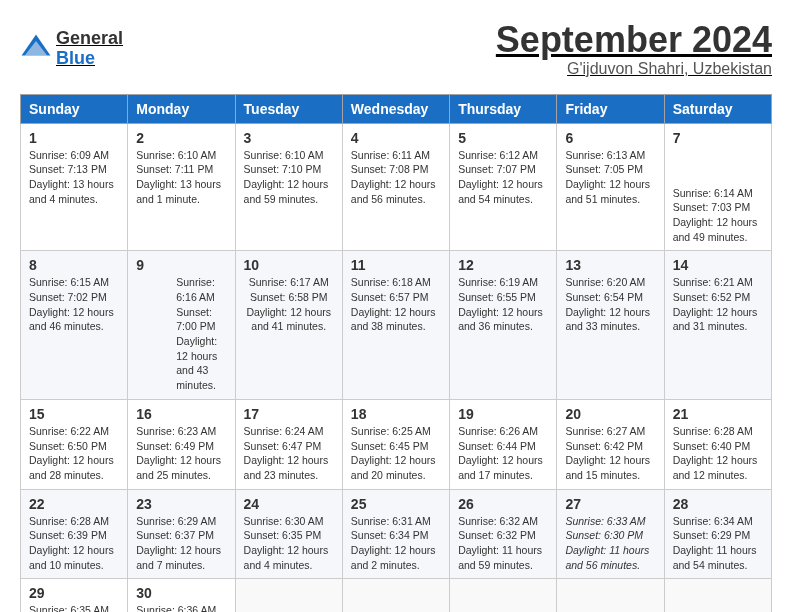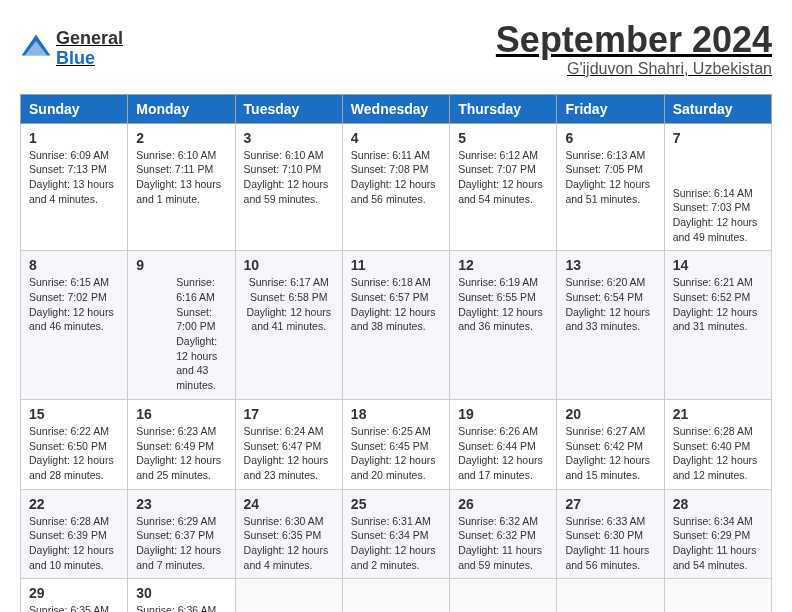--- a/index.html
+++ b/index.html
@@ -305,21 +305,21 @@
         </td>
         <td>
           <span class="day-num">26</span>
           <div class="day-info" style="white-space: pre-line;">Sunrise: 6:32 AM
 Sunset: 6:32 PM
 Daylight: 11 hours
 and 59 minutes.</div>
         </td>
         <td>
           <span class="day-num">27</span>
-          <div class="day-info" style="white-space: pre-line;">Sunrise: 6:33 AM
+          <div class="day-info" style="white-space: pre-line; font-style: italic;">Sunrise: 6:33 AM
 Sunset: 6:30 PM
 Daylight: 11 hours
 and 56 minutes.</div>
         </td>
         <td>
           <span class="day-num">28</span>
           <div class="day-info" style="white-space: pre-line;">Sunrise: 6:34 AM
 Sunset: 6:29 PM
 Daylight: 11 hours
 and 54 minutes.</div>

